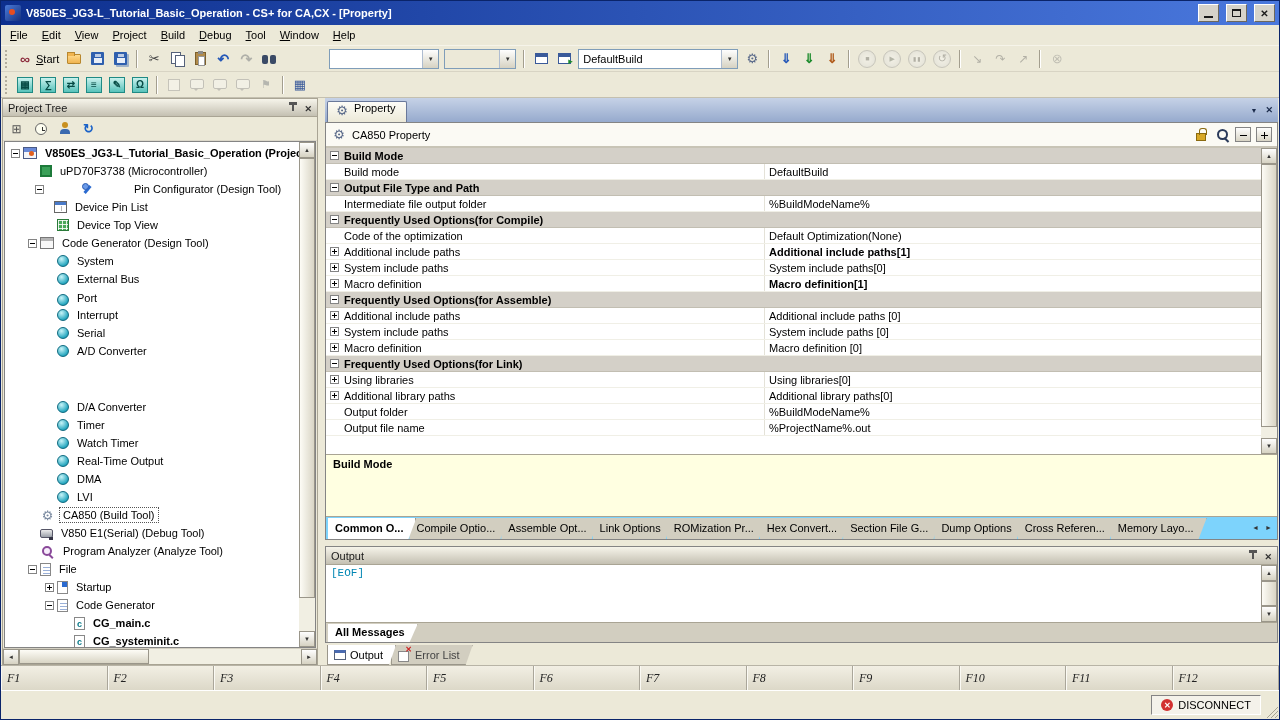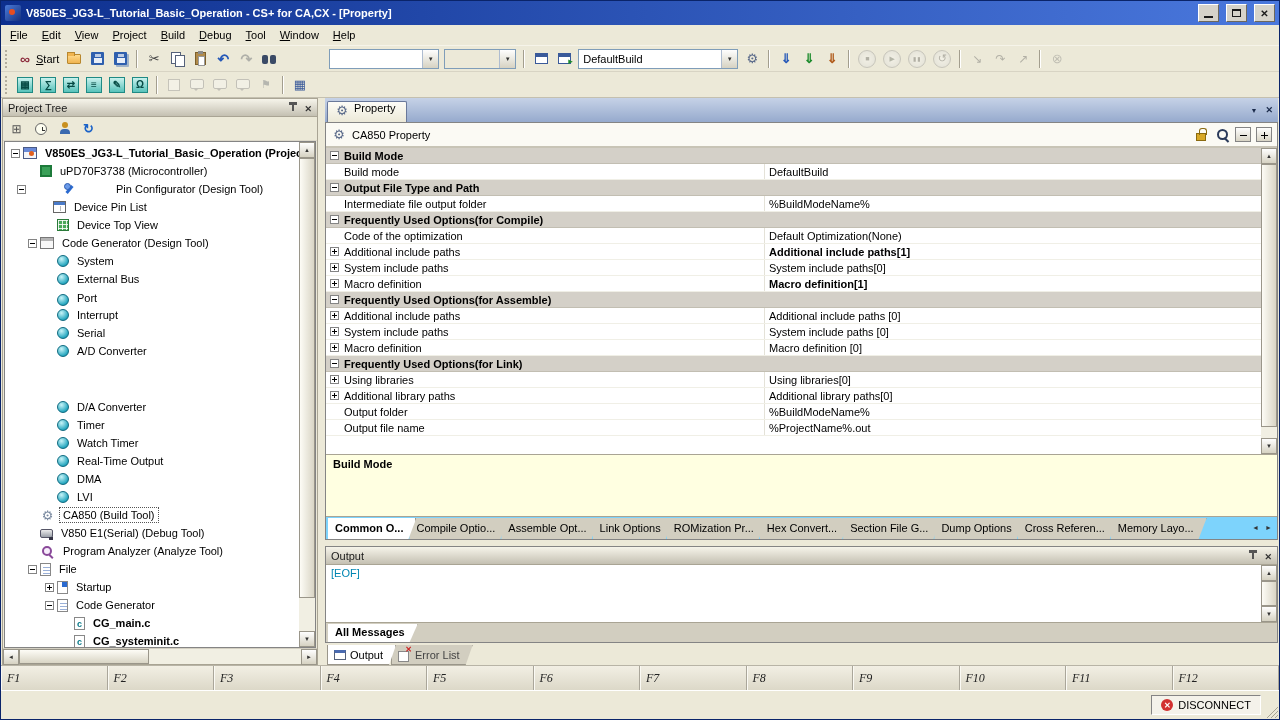--- a/index.html
+++ b/index.html
@@ -186,21 +186,21 @@
 .prop-tabstrip{height:23px;flex:none;background:#7dd3fc;display:flex;align-items:stretch;padding:1px 26px 0 2px;border-top:1px solid #a9a494;position:relative}
 .ptab{display:flex;align-items:center;padding:0 12px 2px 7px;background:#d2cec0;border-right:1px solid #9a968a;clip-path:polygon(0 0,100% 0,calc(100% - 8px) 100%,0 100%);margin-right:-7px;white-space:nowrap}
 .ptab.sel{background:#fff;font-weight:bold;z-index:2}
 .tab-scrolls{position:absolute;right:3px;top:4px;display:flex;gap:2px}
 .tsc{width:11px;height:13px;display:flex;align-items:center;justify-content:center}
 .tsc::before{font-size:7px;color:#333}
 .tsc.l::before{content:"◄"}.tsc.r::before{content:"►"}
 .vgap{height:6px;flex:none}
 .out-panel{height:97px;flex:none;border:1px solid #848484;display:flex;flex-direction:column;background:#d2cec0}
 .out-body{flex:1;display:flex;min-height:0}
-.out-text{flex:1;background:#fff;font-family:Liberation Sans, sans-serif;font-size:11px;color:var(--eof,#0086b3);padding:2px 5px;min-width:0}
+.out-text{flex:1;background:#fff;font-family:Liberation Mono, monospace;font-size:11px;color:var(--eof,#0086b3);padding:2px 5px;min-width:0}
 .out-tabstrip{height:20px;flex:none;display:flex;align-items:stretch;padding:1px 2px 0;border-top:1px solid #a9a494}
 .bottom-tabs{height:24px;flex:none;display:flex;align-items:flex-start;padding:2px 0 0 2px}
 .btab{height:20px;display:flex;align-items:center;gap:4px;padding:0 12px 0 6px;background:#d2cec0;border:1px solid #9a968a;border-top:none;clip-path:polygon(0 0,100% 0,calc(100% - 7px) 100%,0 100%);margin-right:-5px;color:#444}
 .btab.sel{background:#fff;color:#000;z-index:2}
 .ic-output-tab{width:12px;height:10px;background:#fff;border:1px solid #55617a;border-top:3px solid #4a6ab0}
 .ic-error-list{width:13px;height:12px;position:relative}
 .ic-error-list::before{content:"";position:absolute;left:0;top:2px;width:9px;height:9px;background:#fff;border:1px solid #888}
 .ic-error-list::after{content:"✕";position:absolute;right:-1px;top:-3px;color:#c22;font-size:8px;font-weight:bold}
 
 
@@ -411,26 +411,26 @@
             <div class="trow" style="padding-left: 6px;">
               <span class="texp minus"></span>
               <span class="ticon t-project"></span>
               <span class="tlabel bold">V850ES_JG3-L_Tutorial_Basic_Operation (Project)</span>
             </div>
             <div class="trow" style="padding-left: 23px;">
               <span class="texp-sp"></span>
               <span class="ticon t-chip"></span>
               <span class="tlabel">uPD70F3738 (Microcontroller)</span>
             </div>
-            <div class="trow" style="padding-left: 12px; gap: 32px;">
+            <div class="trow" style="padding-left: 30px; gap: 32px;">
               <span class="texp minus"></span>
               <span class="ticon t-pin-config"></span>
               <span class="tlabel">Pin Configurator (Design Tool)</span>
             </div>
-            <div class="trow" style="padding-left: 36px;">
+            <div class="trow" style="padding-left: 28px; margin-left: 9px;">
               <span class="texp-sp"></span>
               <span class="ticon t-pin-list"></span>
               <span class="tlabel">Device Pin List</span>
             </div>
             <div class="trow" style="padding-left: 40px;">
               <span class="texp-sp"></span>
               <span class="ticon t-top-view"></span>
               <span class="tlabel">Device Top View</span>
             </div>
             <div class="trow" style="padding-left: 23px;">

